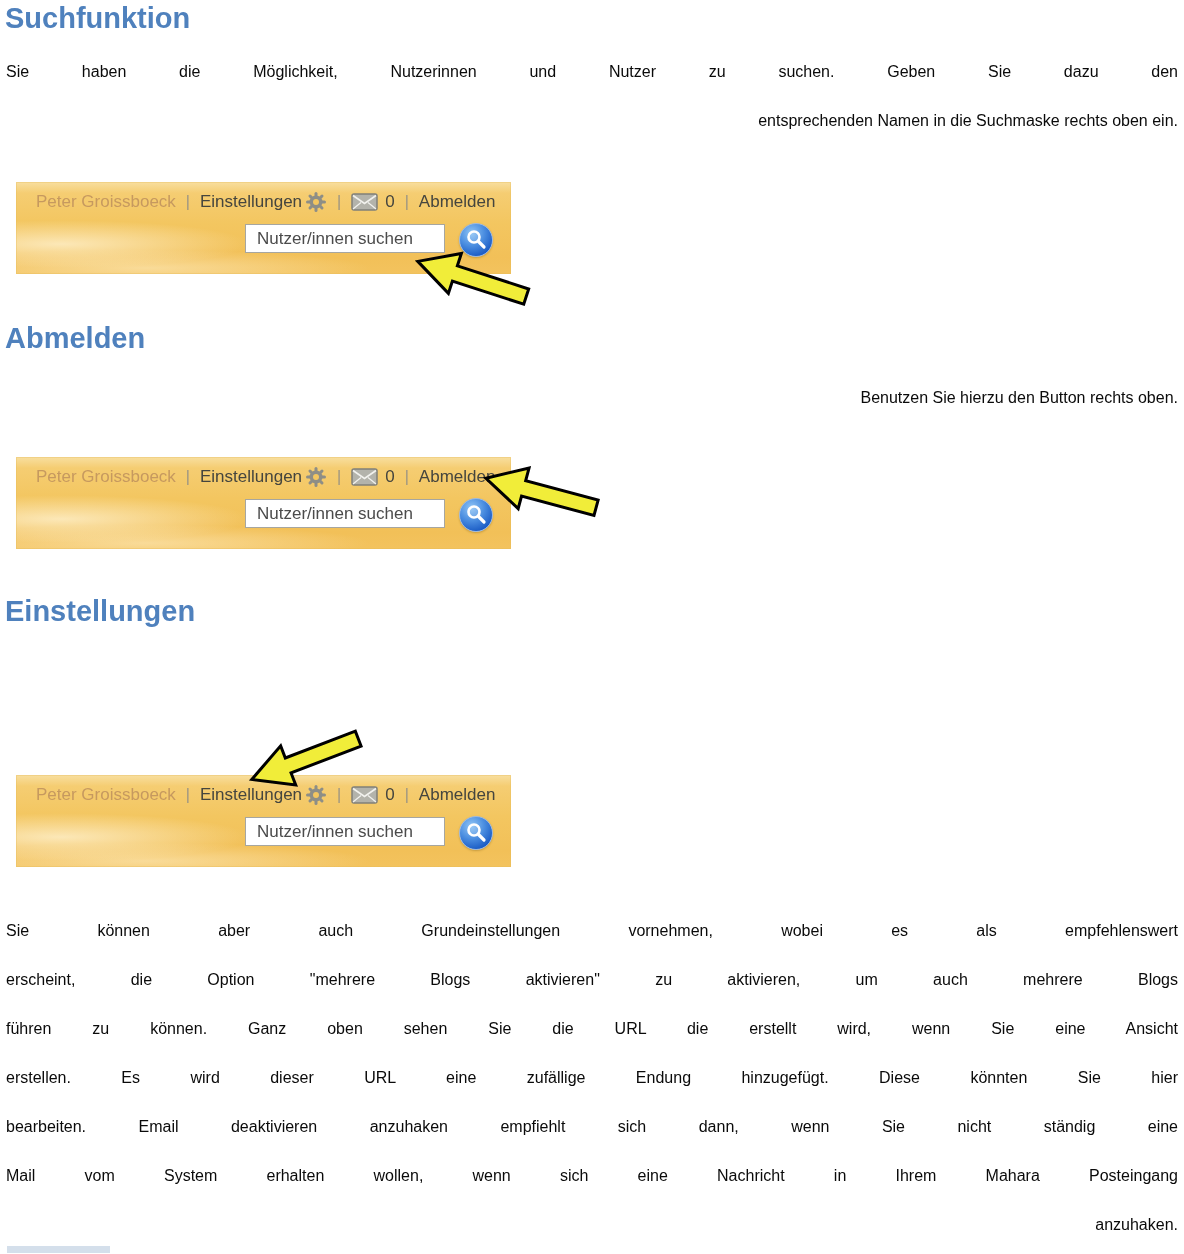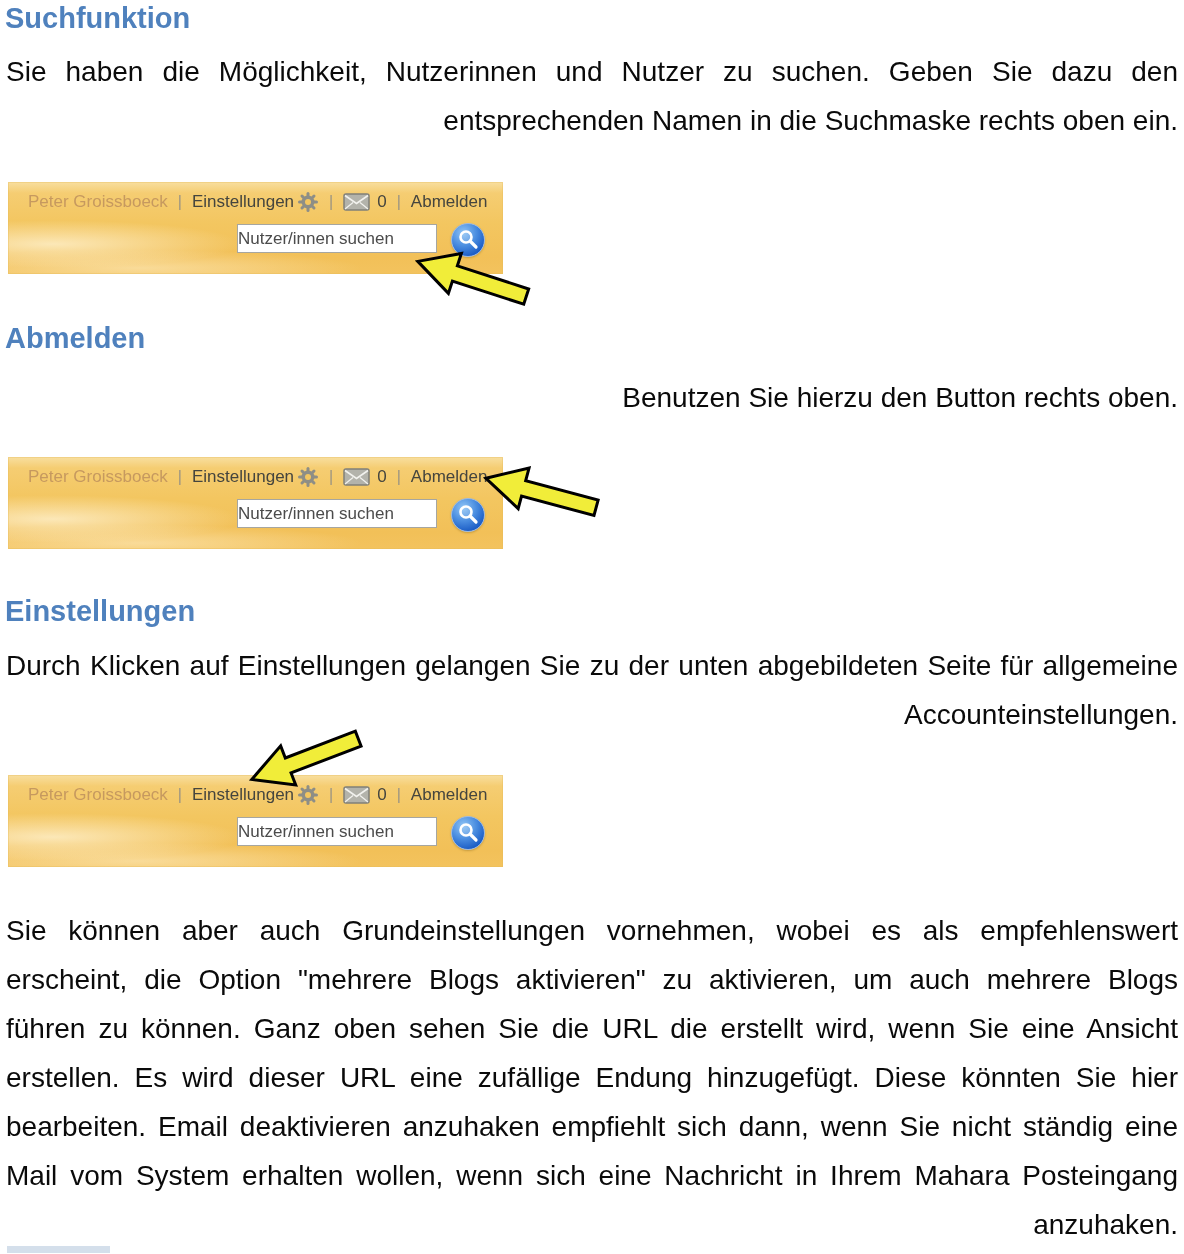--- a/index.html
+++ b/index.html
@@ -3,42 +3,42 @@
 <meta charset="utf-8">
 <style>
   html,body{margin:0;padding:0;background:#ffffff;}
   #page{position:relative;width:1184px;height:1254px;background:#ffffff;overflow:hidden;
         font-family:"Liberation Sans",sans-serif;color:#000;}
 
   .heading{position:absolute;left:5px;font-size:29px;font-weight:700;color:#4f81bd;
            letter-spacing:0px;white-space:nowrap;}
 
   .para{position:absolute;left:6px;width:1172px;}
-  .tline{height:49px;line-height:49px;font-size:28px;color:#0a0a0a;}
+  .tline{height:49px;line-height:49px;font-size:16px;color:#0a0a0a;}
   .jline{text-align:justify;text-align-last:justify;}
   .lline{text-align:right;}
 
   
-  .mbar{position:absolute;left:8px;width:495px;height:92px;
+  .mbar{position:absolute;left:16px;width:495px;height:92px;
         background:
           radial-gradient(ellipse 270px 34px at 45px 62px, rgba(255,244,214,0.75), rgba(255,244,214,0) 70%),
           radial-gradient(ellipse 320px 26px at 130px 86px, rgba(255,240,203,0.55), rgba(255,240,203,0) 70%),
           linear-gradient(180deg,#f8dfa0 0%,#f5cd72 12%,#f3c660 45%,#f2c058 82%,#f3c35e 100%);
         box-shadow:inset 0 0 0 1px rgba(230,185,90,0.35);}
   .mbar-nav{position:absolute;left:20px;top:9px;height:22px;display:flex;align-items:center;
             font-size:17px;white-space:nowrap;}
   .uname{color:#c6995f;}
   .sep{color:#9a9483;margin:0 10px;font-size:16px;}
   .navlink{color:#45453e;}
   .count{color:#45453e;margin-left:7px;}
   .gear{margin-left:3px;}
   .envelope{display:block;}
   .search-box{position:absolute;left:229px;top:42px;width:200px;height:29px;background:#ffffff;
               border:1px solid #a6a6a0;box-sizing:border-box;}
-  .search-box span{display:block;padding-left:0;line-height:27px;font-size:17px;color:#4b4b4b;white-space:nowrap;}
+  .search-box span{display:block;padding-left:11px;line-height:27px;font-size:17px;color:#4b4b4b;white-space:nowrap;}
   .search-btn{position:absolute;left:443px;top:41px;width:34px;height:34px;border-radius:50%;
               border:1px solid #9cb9e0;padding:0;cursor:pointer;
               background:radial-gradient(circle at 36% 28%, #90c5f5 0%, #4a8de0 42%, #1d5ec6 76%, #144a9e 100%);
               box-shadow:0 1px 2px rgba(120,90,20,0.35);}
   .search-btn svg{display:block;margin:0 auto;}
 
   .arrow{position:absolute;width:120px;height:50px;z-index:5;}
   #arrow-search{left:412px;top:254px;transform:rotate(18deg);}
   #arrow-logout{left:481px;top:468px;transform:rotate(15deg);}
   #arrow-settings{left:245px;top:734px;transform:rotate(-21deg);}
@@ -149,24 +149,20 @@
         <line x1="16.5" y1="15.5" x2="22" y2="21" stroke="#ffffff" stroke-width="3.2" stroke-linecap="round"></line>
       </svg>
     </button>
   </div>
   <svg id="arrow-logout" class="arrow" viewBox="0 0 120 50">
     <polygon points="3,25 42,4 42,17 117,17 117,33 42,33 42,46" fill="#f1ed39" stroke="#000000" stroke-width="3"></polygon>
   </svg>
 
   <div id="h-einstellungen" class="heading">Einstellungen</div>
 
-  <div id="p3" class="para">
-    <div class="tline jline">Durch Klicken auf Einstellungen gelangen Sie zu der unten abgebildeten Seite für allgemeine</div>
-    <div class="tline lline">Accounteinstellungen.</div>
-  </div>
 
   <div id="bar-3" class="mbar">
     <div class="mbar-nav">
       <span class="uname">Peter Groissboeck</span>
       <span class="sep">|</span>
       <span class="navlink">Einstellungen</span>
       <svg class="gear" width="22" height="22" viewBox="0 0 22 22">
         <g fill="#8e8e86">
           <rect x="9.5" y="1" width="3" height="20" rx="1.5"></rect>
           <rect x="9.5" y="1" width="3" height="20" rx="1.5" transform="rotate(45 11 11)"></rect>

